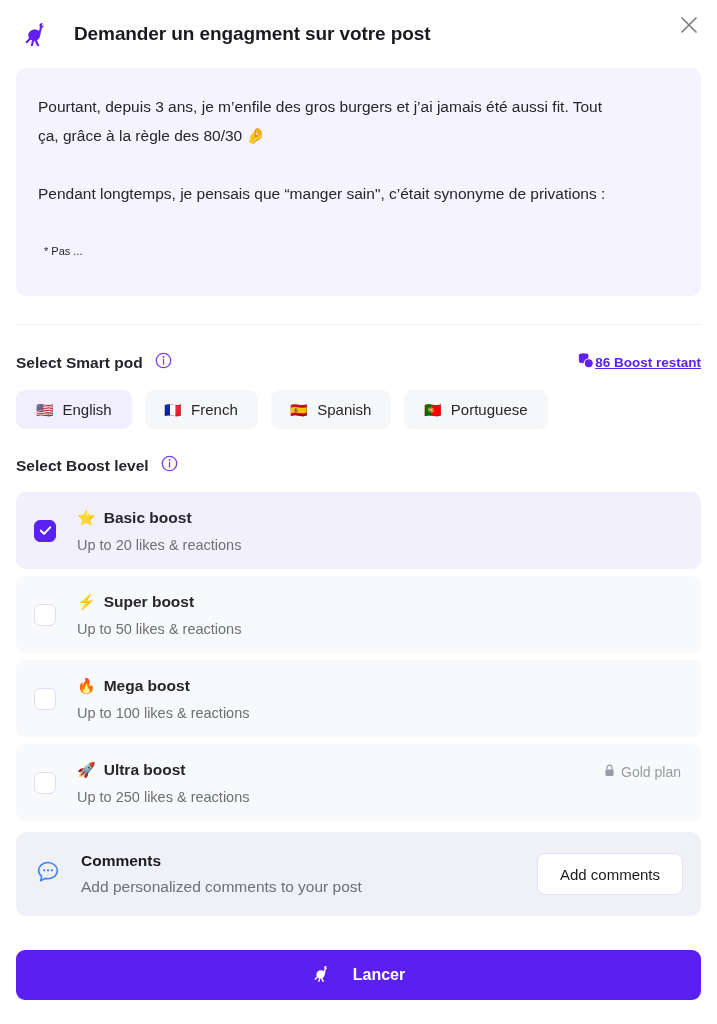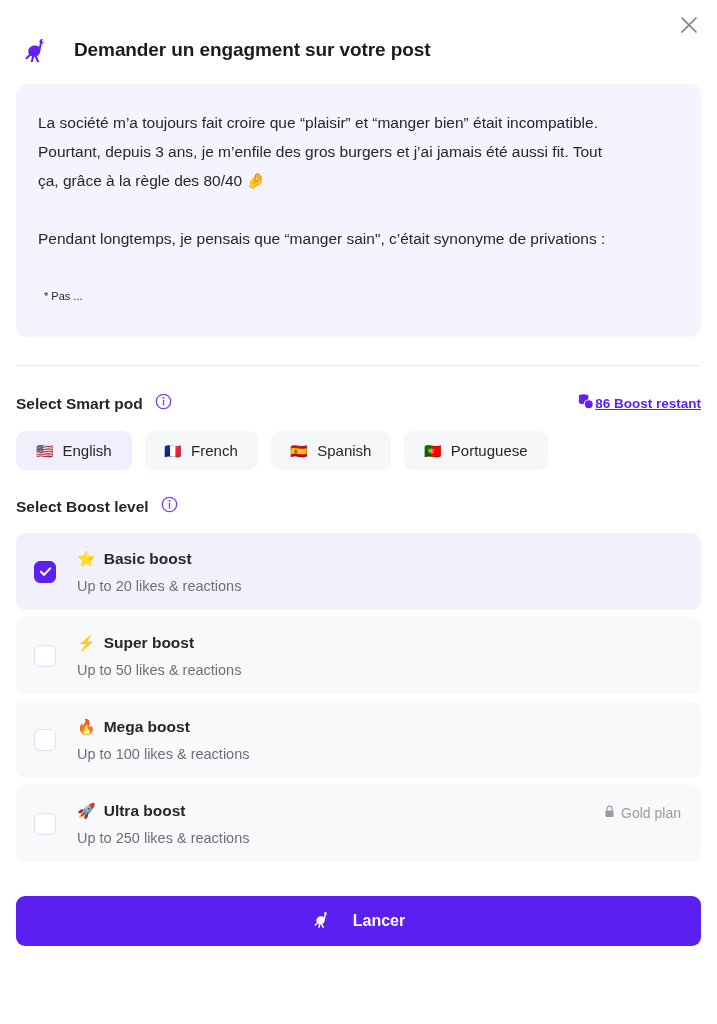--- a/index.html
+++ b/index.html
@@ -8,21 +8,21 @@
     height: 1024px;
     background: #ffffff;
     font-family: "Liberation Sans", sans-serif;
     -webkit-font-smoothing: antialiased;
   }
   .modal {
     position: relative;
     width: 717px;
     height: 1004px;
     background: #ffffff;
-    padding: 16px 16px;
+    padding: 0 16px;
     overflow: hidden;
   }
 
   
   .header {
     display: flex;
     align-items: center;
     height: 68px;
     padding-left: 6px;
   }
@@ -268,23 +268,22 @@
 
   <button class="close-btn">
     <span>
       <svg width="18" height="18" viewBox="0 0 18 18" aria-hidden="true">
         <path d="M2 2 L16 16 M16 2 L2 16" stroke="#7d7d86" stroke-width="1.7" stroke-linecap="round"></path>
       </svg>
     </span>
   </button>
 
   <div class="post-preview">
-    <div class="post-line">La société m’a toujours fait croire que “plaisir” et “manger bien” était incompatible.</div>
     <div class="post-line">Pourtant, depuis 3 ans, je m’enfile des gros burgers et j’ai jamais été aussi fit. Tout</div>
-    <div class="post-line">ça, grâce à la règle des 80/40 🤌</div>
+    <div class="post-line">ça, grâce à la règle des 80/30 🤌</div>
     <div class="post-gap"></div>
     <div class="post-line">Pendant longtemps, je pensais que “manger sain", c’était synonyme de privations :</div>
     <div class="post-gap"></div>
     <div class="post-bullet">* Pas ...</div>
   </div>
 
   <div class="divider"></div>
 
   <div class="section-row">
     <div class="section-title-wrap">
@@ -396,20 +395,35 @@
             <path d="M3 5.4 V3.6 a2.5 2.5 0 0 1 5 0 V5.4" fill="none" stroke="#9a9aa3" stroke-width="1.2"></path>
             <rect x="1.4" y="5.4" width="8.2" height="6.5" rx="1.3" fill="#9a9aa3"></rect>
           </svg>
         </span>
         <span>Gold plan</span>
       </span>
     </div>
 
   </div>
 
+  <div class="comments-card">
+    <span class="comment-icon">
+      <svg width="28" height="28" viewBox="0 0 28 28" aria-hidden="true">
+        <path d="M14 4.5c-5.2 0-9.4 3.5-9.4 7.9 0 2.3 1.2 4.4 3.1 5.9l-1 4.4 4.4-2.3c.9.2 1.9.3 2.9.3 5.2 0 9.4-3.5 9.4-7.9S19.2 4.5 14 4.5z" fill="none" stroke="#3b82f6" stroke-width="1.6" stroke-linejoin="round"></path>
+        <circle cx="10.1" cy="12.3" r="1.15" fill="#3b82f6"></circle>
+        <circle cx="14" cy="12.3" r="1.15" fill="#3b82f6"></circle>
+        <circle cx="17.9" cy="12.3" r="1.15" fill="#3b82f6"></circle>
+      </svg>
+    </span>
+    <span class="comments-text">
+      <span class="comments-title" style="display:block;">Comments</span>
+      <span class="comments-sub" style="display:block;">Add personalized comments to your post</span>
+    </span>
+    <button class="add-comments-btn">Add comments</button>
+  </div>
 
   <button class="cta">
     <span class="cta-logo">
       <svg viewBox="0 0 32 32" width="21" height="21" aria-hidden="true">
         <g fill="#ffffff">
           <path d="M21.4 4.2c-1.6 0-2.8 1.1-2.8 2.6 0 .6.2 1.1.5 1.6l-.9 4.3c-1.1-1-2.7-1.6-4.5-1.6-3.9 0-7 2.7-7 6.4 0 1.1.3 2.1.8 3l-3.9 3.9 1.6 1.6 3.9-3.9c.5.3 1 .5 1.6.7l-1.5 5.9h2.3l1.4-5.6h.6l2.6 5.6h2.5l-2.7-6c1.7-.9 2.9-2.4 3.3-4.2l2-9.3c1.1-.3 1.9-1.2 1.9-2.4 0-1.5-1.2-2.6-2.7-2.6z"></path>
           <circle cx="22.2" cy="6.4" r="1" fill="#5b1ff0"></circle>
         </g>
       </svg>
     </span>

